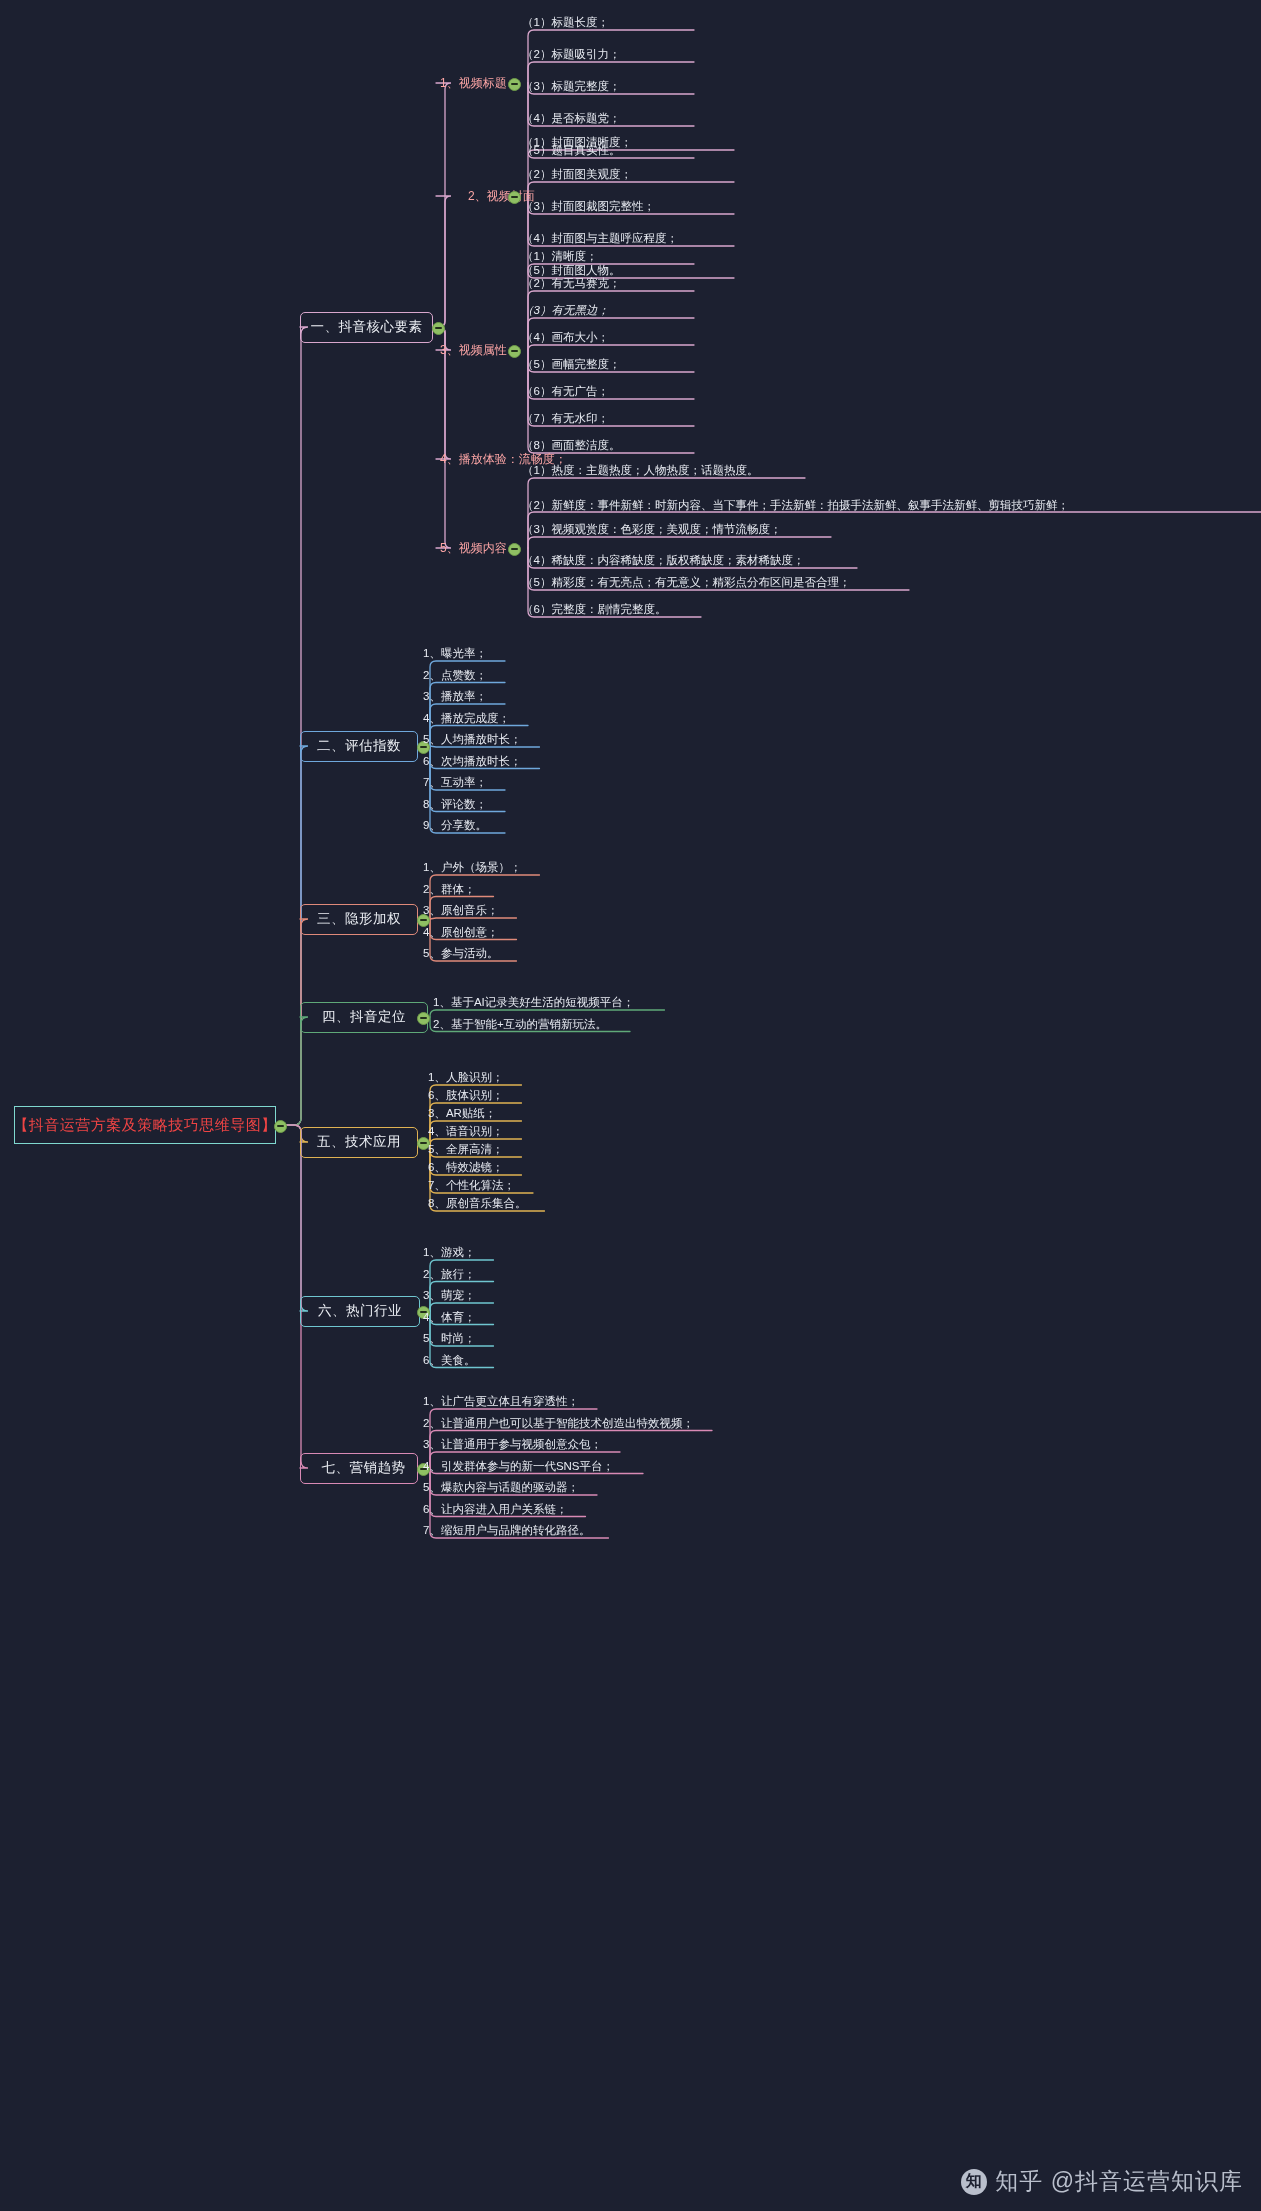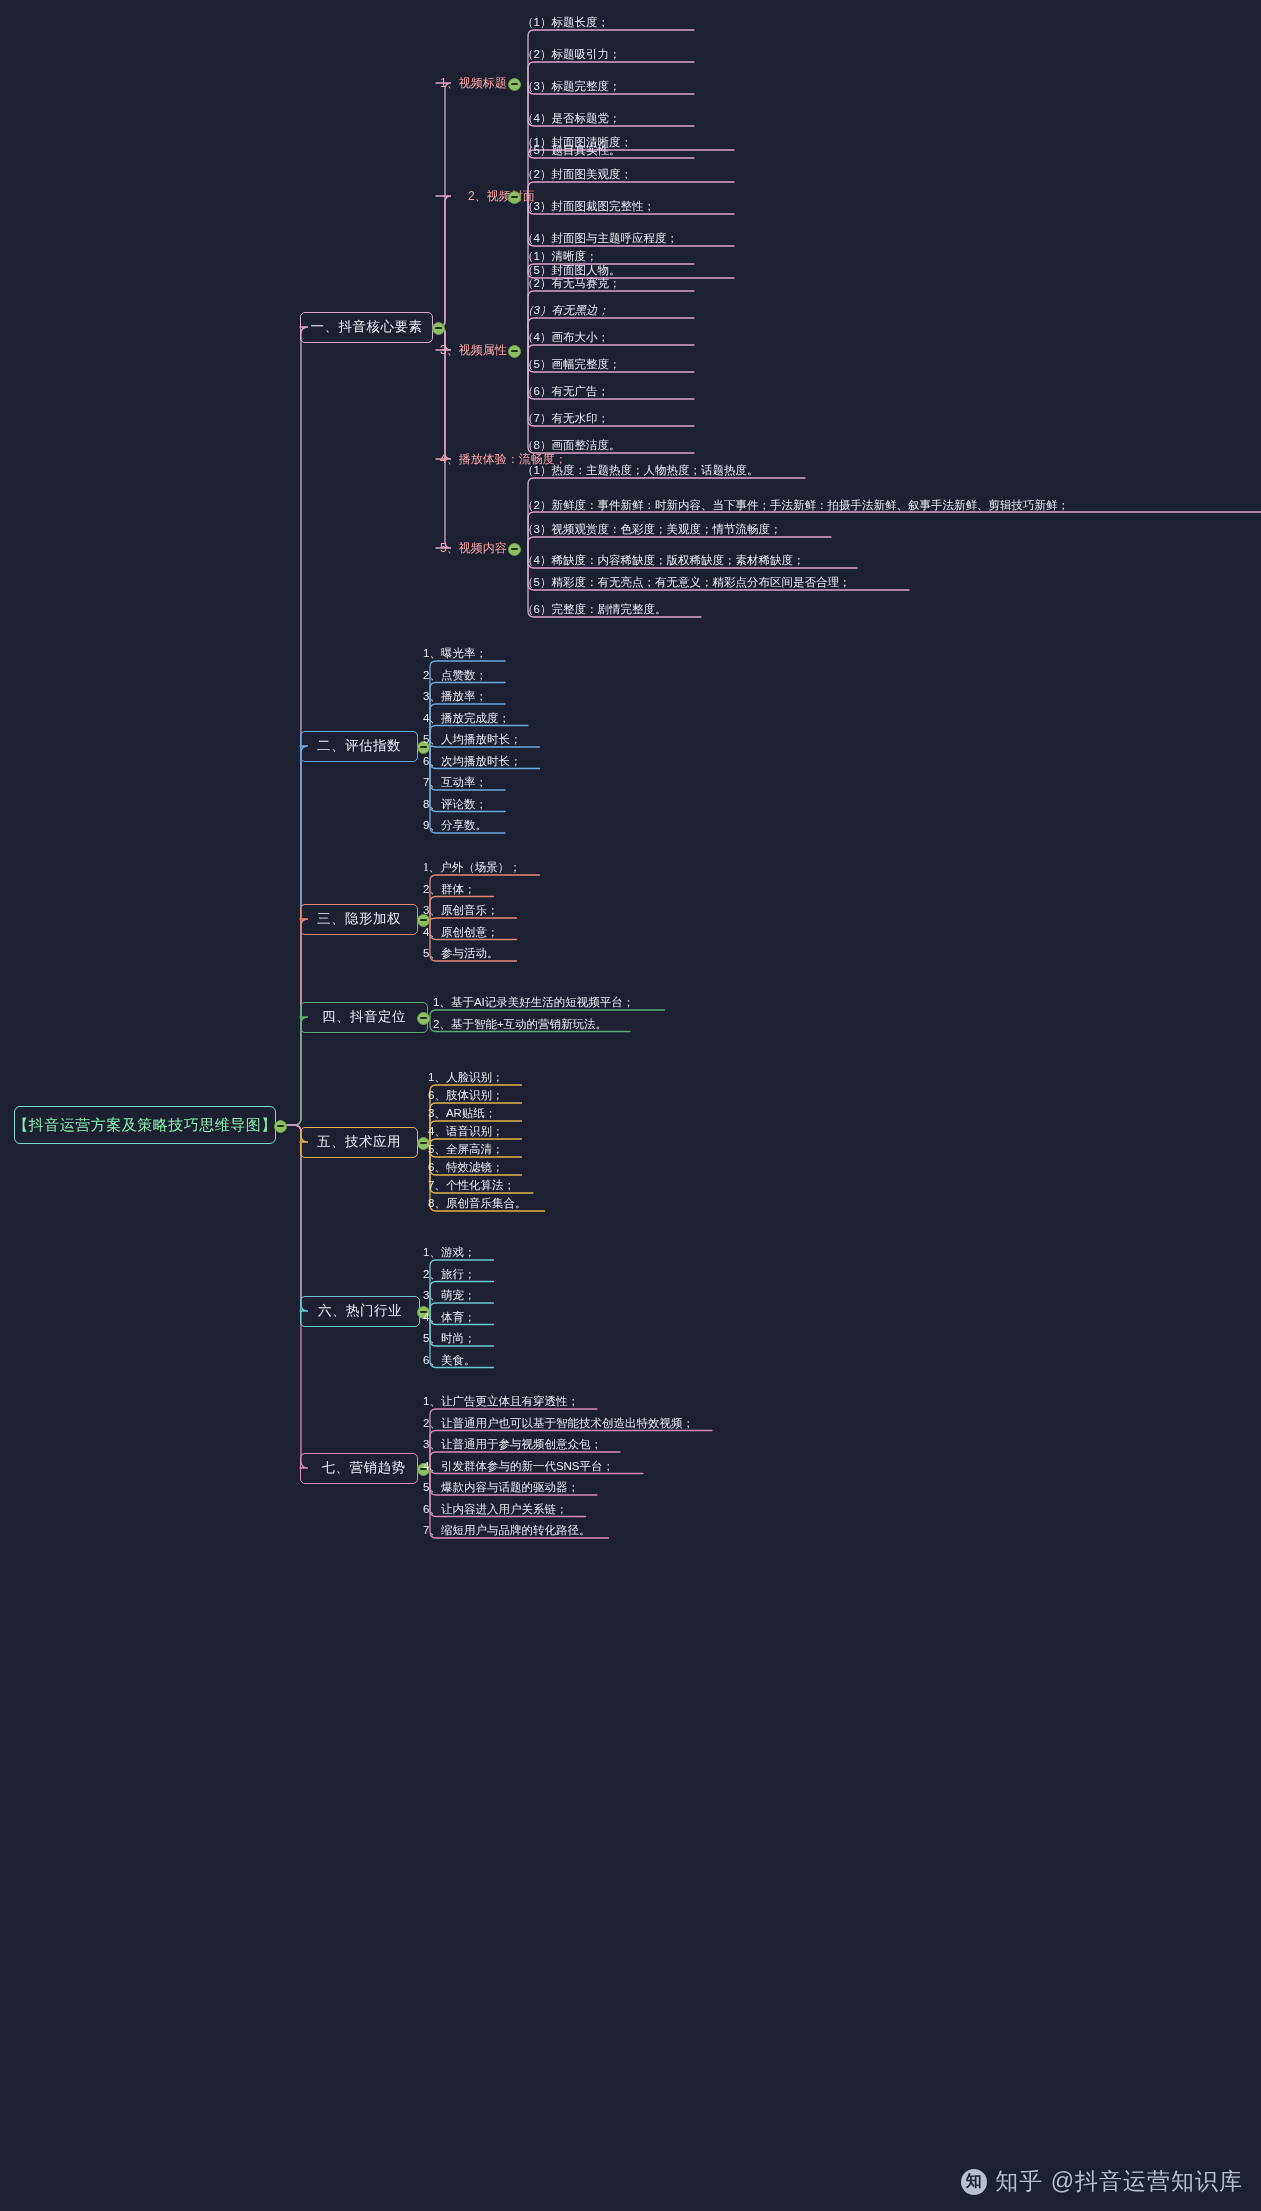--- a/index.html
+++ b/index.html
@@ -9,23 +9,23 @@
     color:#eceff4;
   }
   #canvas{position:absolute;inset:0;}
   svg.links{position:absolute;left:0;top:0;width:1261px;height:2211px;pointer-events:none;}
 
   .node{position:absolute;white-space:nowrap;box-sizing:border-box;}
 
   
   .root{
     left:14px;top:1106px;width:262px;height:38px;
-    border:1.5px solid #7fd8cf;border-radius:6px;
+    border:1.5px solid #7fd8cf;border-radius:0;
     display:flex;align-items:center;justify-content:center;
-    font-size:15px;letter-spacing:.5px;color:#86efac;
+    font-size:15px;letter-spacing:.5px;color:#ef4444;
   }
 
   
   .l1{
     height:31px;width:125px;border-radius:5px;border:1.5px solid;
     display:flex;align-items:center;justify-content:center;
     font-size:13.5px;letter-spacing:.5px;
   }
 
   
@@ -185,21 +185,21 @@
       <div class="node leaf" style="left: 420px; top: 710.5px;">4、播放完成度；</div>
       <div class="node leaf" style="left: 420px; top: 732px;">5、人均播放时长；</div>
       <div class="node leaf" style="left: 420px; top: 753.5px;">6、次均播放时长；</div>
       <div class="node leaf" style="left: 420px; top: 775px;">7、互动率；</div>
       <div class="node leaf" style="left: 420px; top: 796.5px;">8、评论数；</div>
       <div class="node leaf" style="left: 420px; top: 818px;">9、分享数。</div>
       <div class="node l1" style="left: 300px; top: 903.5px; width: 118px; border-color: rgb(224, 138, 122);">
         <span>三、隐形加权</span>
       </div>
       <div class="toggle" style="left: 417px; top: 913.5px;"></div>
-      <div class="node leaf" style="left: 420px; top: 860px; font-family: Liberation Serif, serif;">1、户外（场景）；</div>
+      <div class="node leaf" style="left: 420px; top: 860px;">1、户外（场景）；</div>
       <div class="node leaf" style="left: 420px; top: 881.5px;">2、群体；</div>
       <div class="node leaf" style="left: 420px; top: 903px;">3、原创音乐；</div>
       <div class="node leaf" style="left: 420px; top: 924.5px;">4、原创创意；</div>
       <div class="node leaf" style="left: 420px; top: 946px;">5、参与活动。</div>
       <div class="node l1" style="left: 300px; top: 1001.5px; width: 128px; border-color: rgb(95, 169, 120);">
         <span>四、抖音定位</span>
       </div>
       <div class="toggle" style="left: 417px; top: 1011.5px;"></div>
       <div class="node leaf" style="left: 430px; top: 995px;">1、基于AI记录美好生活的短视频平台；</div>
       <div class="node leaf" style="left: 430px; top: 1016.5px;">2、基于智能+互动的营销新玩法。</div>

